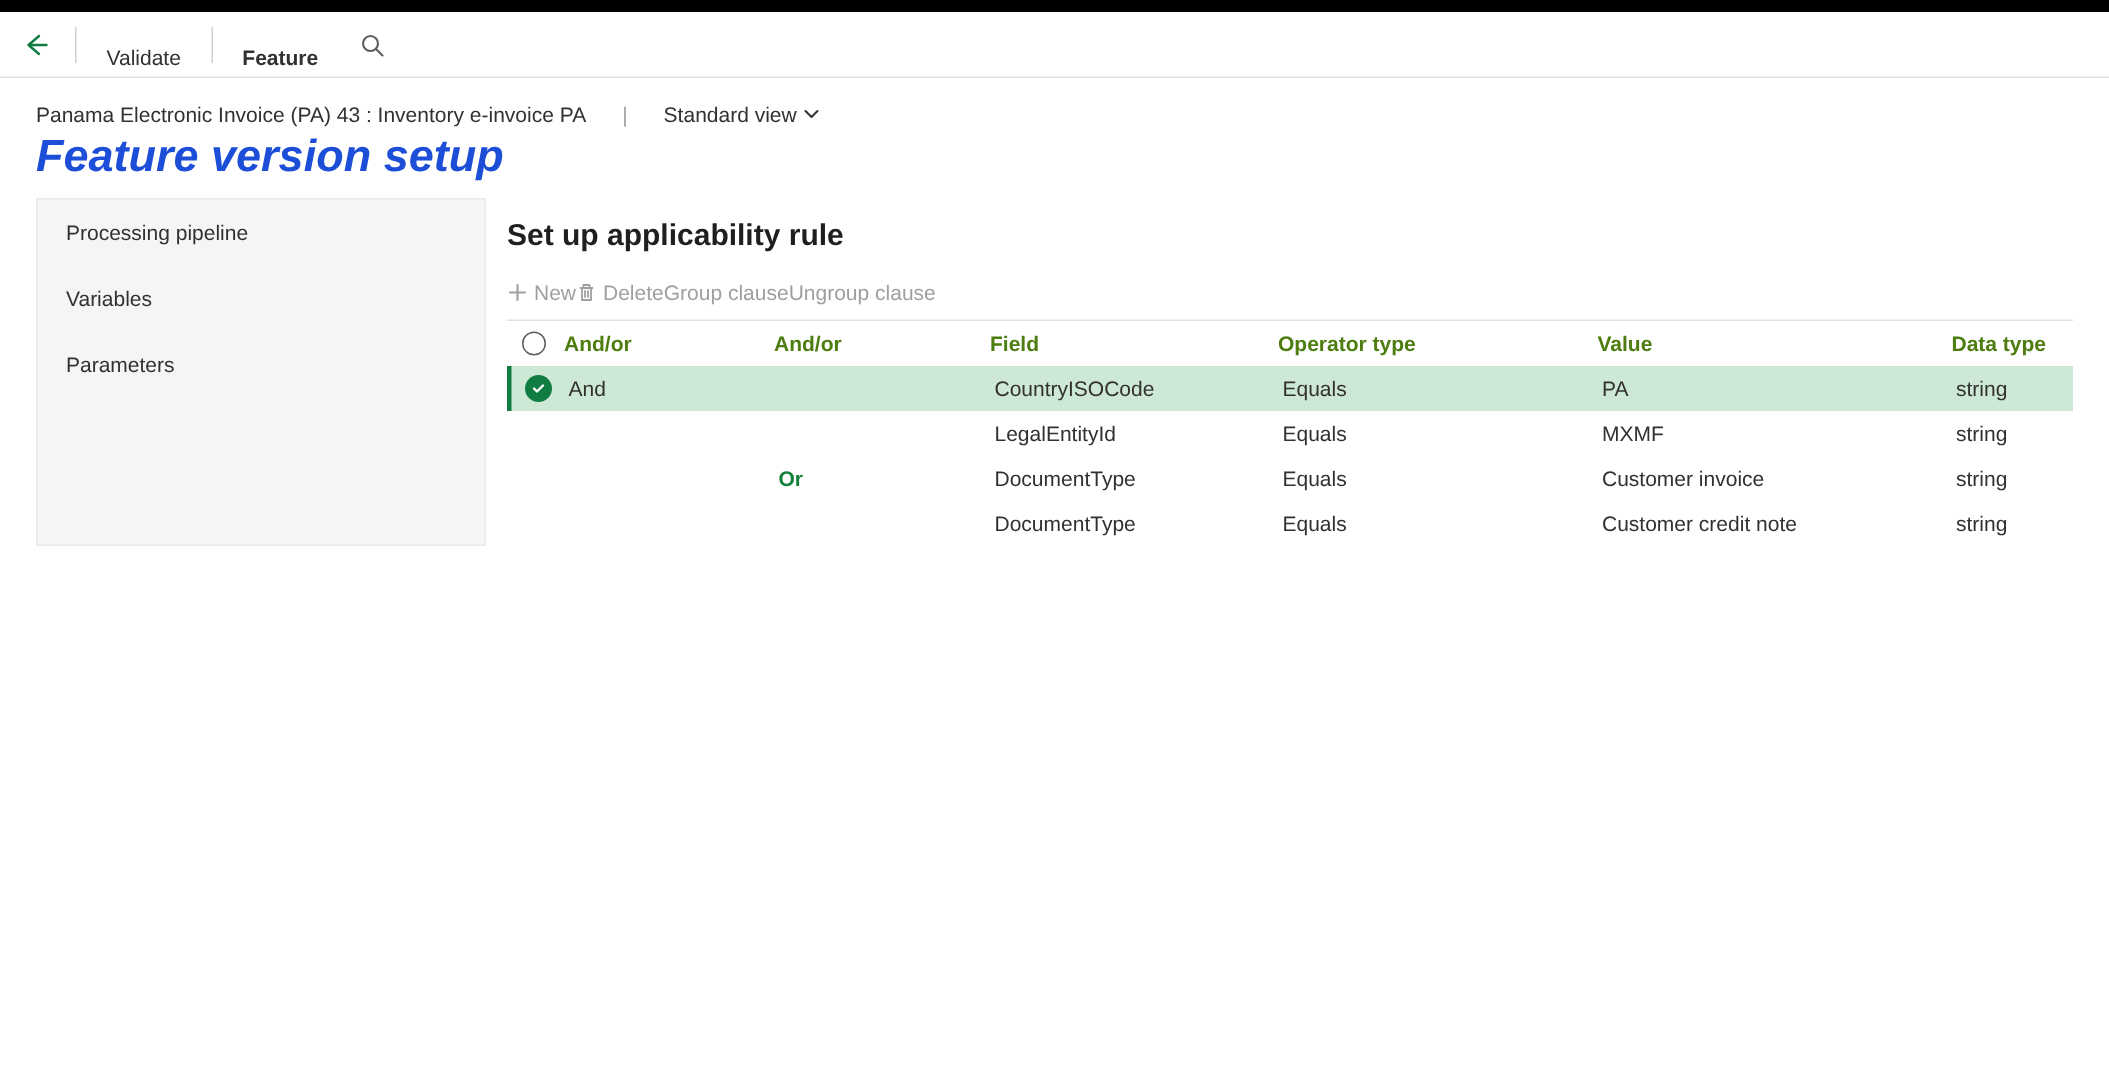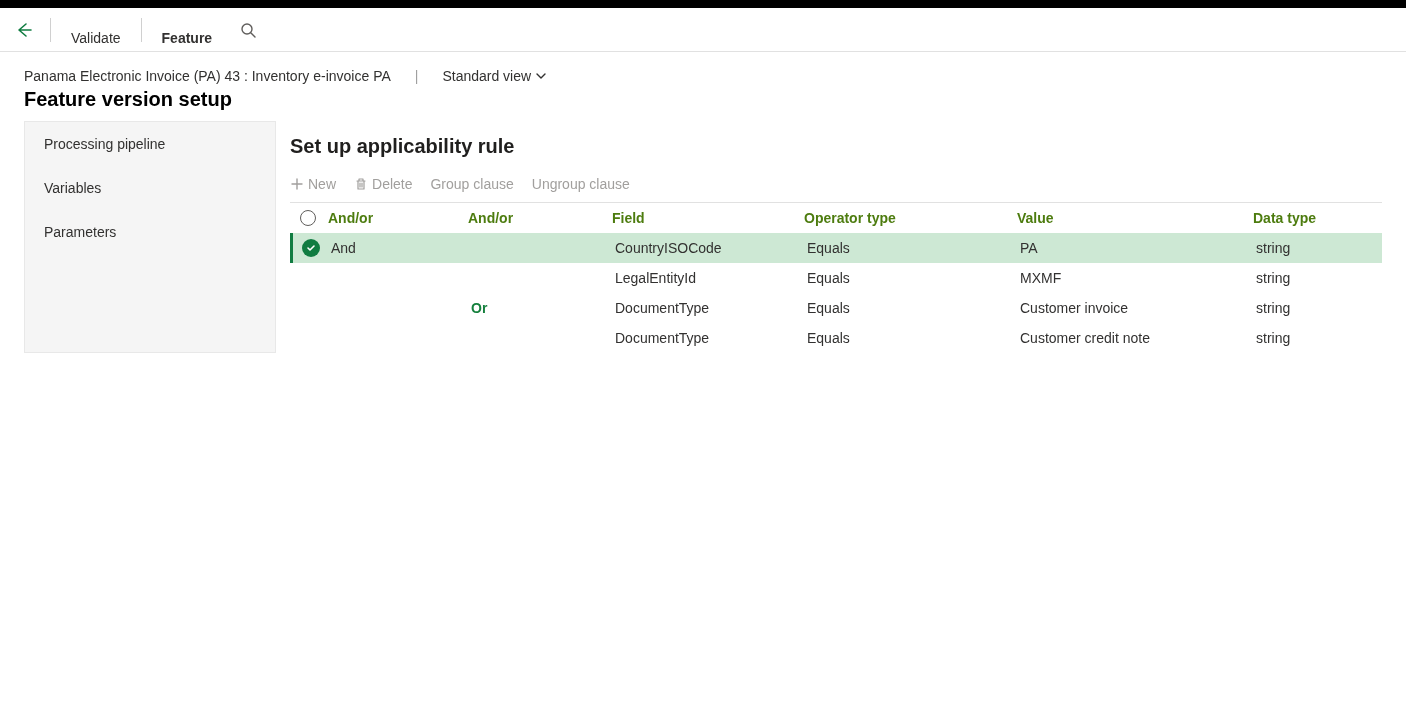--- a/index.html
+++ b/index.html
@@ -74,30 +74,31 @@
     .breadcrumb-sep {
       color: #a0a0a0;
     }
     .view-selector {
       display: flex;
       align-items: center;
       gap: 4px;
       cursor: pointer;
     }
     .page-title {
-      font-size: 20px;
+      font-size: 30px;
       font-weight: 600;
-      color: #000000;
+      color: #1d4ed8;
+      font-style: italic;
     }
     .content-area {
       display: flex;
       padding: 0 24px;
     }
     .sidebar {
-      width: 252px;
+      width: 300px;
       background: #f5f5f5;
       border: 1px solid #e8e8e8;
       flex-shrink: 0;
     }
     .sidebar-item {
       padding: 14px 16px;
       cursor: pointer;
       font-size: 14px;
       color: #323130;
       border-left: 3px solid transparent;
@@ -113,21 +114,20 @@
     }
     .panel-title {
       font-size: 20px;
       font-weight: 600;
       margin-bottom: 18px;
       color: #201f1e;
     }
     .toolbar {
       display: flex;
       align-items: center;
-      gap: 18px;
       padding-bottom: 10px;
       color: #a19f9d;
       font-size: 14px;
     }
     .toolbar-btn {
       display: flex;
       align-items: center;
       gap: 4px;
       cursor: pointer;
     }

